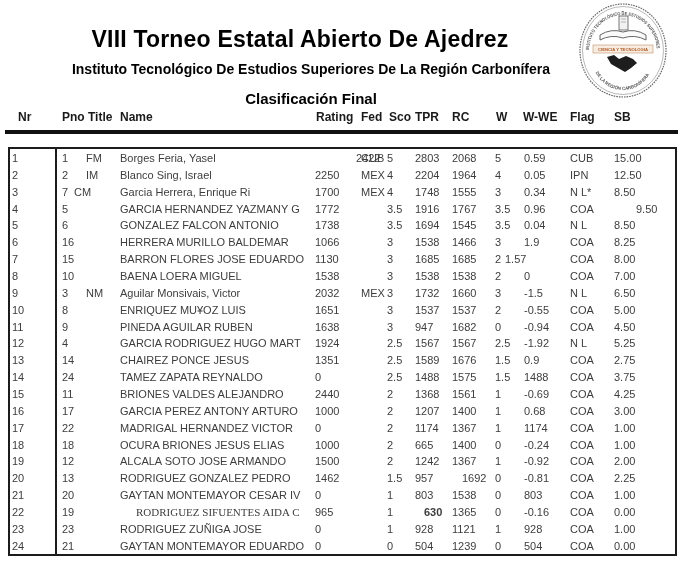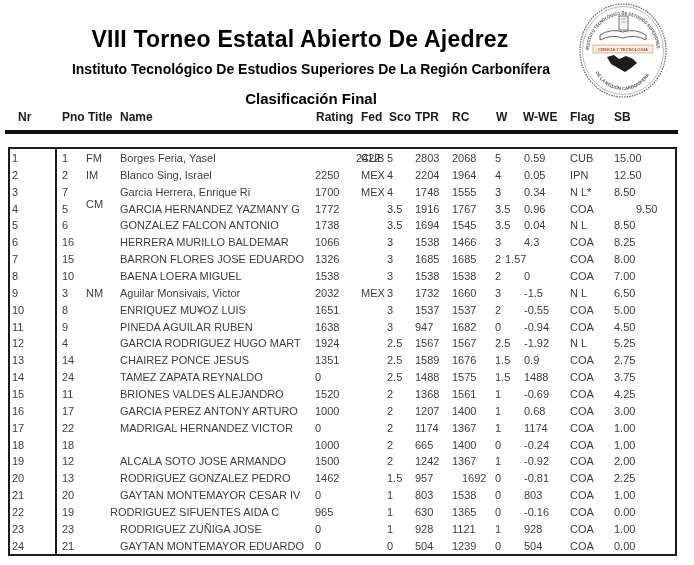--- a/index.html
+++ b/index.html
@@ -102,21 +102,21 @@
           <span style="left: 405px;">2204</span>
           <span style="left: 442px;">1964</span>
           <span style="left: 485px;">4</span>
           <span style="left: 514px;">0.05</span>
           <span style="left: 560px;">IPN</span>
           <span style="left: 604px;">12.50</span>
         </div>
         <div class="row">
           <span style="left: 2px;">3</span>
           <span style="left: 52px;">7</span>
-          <span style="left: 76px; margin-top: 12px;">CM</span>
+          <span style="left: 64px;">CM</span>
           <span style="left: 110px;">Garcia Herrera, Enrique Ri</span>
           <span style="left: 305px;">1700</span>
           <span style="left: 351px;">MEX</span>
           <span style="left: 377px;">4</span>
           <span style="left: 405px;">1748</span>
           <span style="left: 442px;">1555</span>
           <span style="left: 485px;">3</span>
           <span style="left: 514px;">0.34</span>
           <span style="left: 560px;">N L*</span>
           <span style="left: 604px;">8.50</span>
@@ -155,30 +155,30 @@
           <span style="left: 2px;">6</span>
           <span style="left: 52px;">16</span>
           <span style="left: 76px;"></span>
           <span style="left: 110px;">HERRERA MURILLO BALDEMAR</span>
           <span style="left: 305px;">1066</span>
           <span style="left: 351px;"></span>
           <span style="left: 377px;">3</span>
           <span style="left: 405px;">1538</span>
           <span style="left: 442px;">1466</span>
           <span style="left: 485px;">3</span>
-          <span style="left: 514px;">4.3</span>
+          <span style="left: 514px;">1.9</span>
           <span style="left: 560px;">COA</span>
           <span style="left: 604px;">8.25</span>
         </div>
         <div class="row">
           <span style="left: 2px;">7</span>
           <span style="left: 52px;">15</span>
           <span style="left: 76px;"></span>
           <span style="left: 110px;">BARRON FLORES JOSE EDUARDO</span>
-          <span style="left: 305px;">1326</span>
+          <span style="left: 305px;">1130</span>
           <span style="left: 351px;"></span>
           <span style="left: 377px;">3</span>
           <span style="left: 405px;">1685</span>
           <span style="left: 442px;">1685</span>
           <span style="left: 485px;">2</span>
           <span style="left: 495px;">1.57</span>
           <span style="left: 560px;">COA</span>
           <span style="left: 604px;">8.00</span>
         </div>
         <div class="row">
@@ -284,21 +284,21 @@
           <span style="left: 485px;">1.5</span>
           <span style="left: 514px;">1488</span>
           <span style="left: 560px;">COA</span>
           <span style="left: 604px;">3.75</span>
         </div>
         <div class="row">
           <span style="left: 2px;">15</span>
           <span style="left: 52px;">11</span>
           <span style="left: 76px;"></span>
           <span style="left: 110px;">BRIONES VALDES ALEJANDRO</span>
-          <span style="left: 305px;">1520</span>
+          <span style="left: 305px;">2440</span>
           <span style="left: 351px;"></span>
           <span style="left: 377px;">2</span>
           <span style="left: 405px;">1368</span>
           <span style="left: 442px;">1561</span>
           <span style="left: 485px;">1</span>
           <span style="left: 514px;">-0.69</span>
           <span style="left: 560px;">COA</span>
           <span style="left: 604px;">4.25</span>
         </div>
         <div class="row">
@@ -328,20 +328,21 @@
           <span style="left: 442px;">1367</span>
           <span style="left: 485px;">1</span>
           <span style="left: 514px;">1174</span>
           <span style="left: 560px;">COA</span>
           <span style="left: 604px;">1.00</span>
         </div>
         <div class="row">
           <span style="left: 2px;">18</span>
           <span style="left: 52px;">18</span>
           <span style="left: 76px;"></span>
+          <span style="left: 110px;">OCURA BRIONES JESUS ELIAS</span>
           <span style="left: 305px;">1000</span>
           <span style="left: 351px;"></span>
           <span style="left: 377px;">2</span>
           <span style="left: 405px;">665</span>
           <span style="left: 442px;">1400</span>
           <span style="left: 485px;">0</span>
           <span style="left: 514px;">-0.24</span>
           <span style="left: 560px;">COA</span>
           <span style="left: 604px;">1.00</span>
         </div>
@@ -387,25 +388,25 @@
           <span style="left: 442px;">1538</span>
           <span style="left: 485px;">0</span>
           <span style="left: 514px;">803</span>
           <span style="left: 560px;">COA</span>
           <span style="left: 604px;">1.00</span>
         </div>
         <div class="row">
           <span style="left: 2px;">22</span>
           <span style="left: 52px;">19</span>
           <span style="left: 76px;"></span>
-          <span style="left: 100px;">RODRIGUEZ SIFUENTES AIDA C</span>
+          <span style="left: 126px; font-family: Liberation Serif, serif;">RODRIGUEZ SIFUENTES AIDA C</span>
           <span style="left: 305px;">965</span>
           <span style="left: 351px;"></span>
           <span style="left: 377px;">1</span>
-          <span style="left: 405px;">630</span>
+          <span style="left: 414px; font-weight: bold;">630</span>
           <span style="left: 442px;">1365</span>
           <span style="left: 485px;">0</span>
           <span style="left: 514px;">-0.16</span>
           <span style="left: 560px;">COA</span>
           <span style="left: 604px;">0.00</span>
         </div>
         <div class="row">
           <span style="left: 2px;">23</span>
           <span style="left: 52px;">23</span>
           <span style="left: 76px;"></span>

